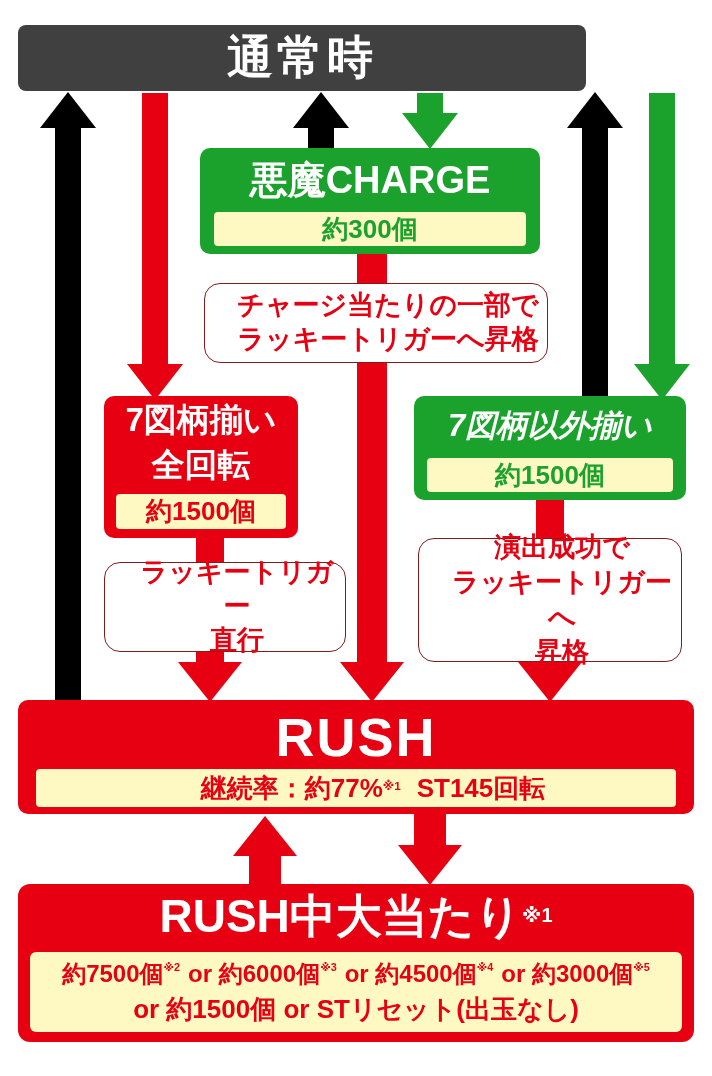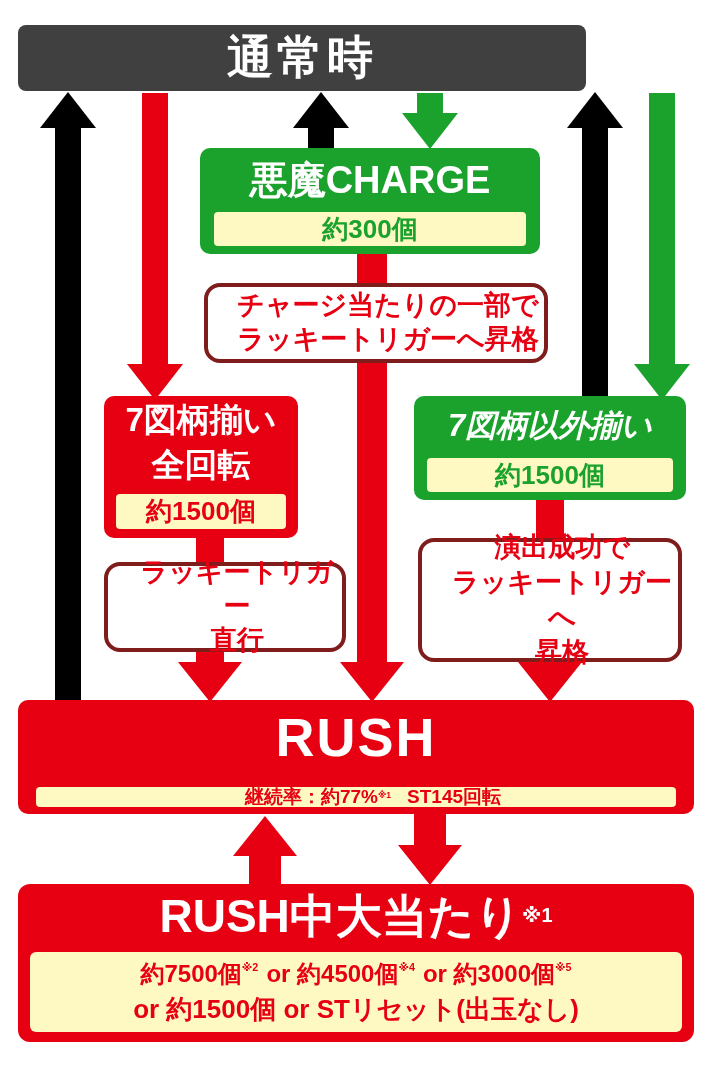--- a/index.html
+++ b/index.html
@@ -23,21 +23,21 @@
   .tri.red.down{border-top-color:#e60012;}
   .tri.green.down{border-top-color:#1aa22d;}
   .tri.big{border-left-width:32px;border-right-width:32px;}
   .tri.big.up{border-bottom-width:40px;}
   .tri.big.down{border-top-width:40px;}
   
   .gbox{background:#1aa22d;border-radius:10px;z-index:2;color:#fff;}
   .rbox{background:#e60012;border-radius:10px;z-index:2;color:#fff;}
   .btitle{display:flex;align-items:center;justify-content:center;text-align:center;white-space:pre-line;}
   .strip{position:absolute;background:#fef9c3;border-radius:4px;display:flex;align-items:center;justify-content:center;box-sizing:border-box;}
-  .note{background:#fff;border:4px solid #7f1d1d;border-radius:16px;z-index:3;color:#e60012;
+  .note{background:#fff;border:1px solid #7f1d1d;border-radius:16px;z-index:3;color:#e60012;
         display:flex;align-items:center;justify-content:center;text-align:center;white-space:pre-line;padding-left:24px;}
   .klabel{background:#fff;border:4px solid #000;border-radius:8px;color:#000;z-index:3;
         display:flex;align-items:center;justify-content:center;text-align:center;white-space:pre-line;
         font-size:27px;line-height:1.3;}
   sup{font-size:0.45em;line-height:1;vertical-align:super;position:relative;top:-2px;}
   .jline{display:flex;align-items:flex-start;justify-content:center;}
   .part+.part{margin-left:8px;}
 </style>
 </head>
 <body>
@@ -123,34 +123,35 @@
 
   <div class="abs note" style="left:418px;top:538px;width:264px;height:124px;font-size:27px;line-height:1.3;">演出成功で
 ラッキートリガーへ
 昇格</div>
 
   <div class="abs note" style="left:104px;top:562px;width:242px;height:90px;font-size:27px;line-height:1.25;">ラッキートリガー
 直行</div>
 
   <div class="abs rbox" style="left:18px;top:700px;width:676px;height:114px;">
     <div class="btitle" style="height:74px;font-size:54px;letter-spacing:2px;">RUSH</div>
-    <div class="strip" style="left:18px;right:18px;bottom:7px;height:20px;color:#e60012;font-size:19px;padding-left:34px;">
+    <div class="strip" style="left:18px;right:18px;bottom:7px;height:38px;color:#e60012;font-size:26px;padding-left:34px;">
       <span>継続率：約77%</span>
         <sup>※1</sup>
         <span style="margin-left:16px;">ST145回転</span>
     </div>
   </div>
 
   <div class="abs rbox" style="left:18px;top:884px;width:676px;height:158px;border-radius:12px;">
     <div class="btitle" style="height:66px;align-items:center;">
       <span style="font-size:46px;">RUSH中大当たり</span><sup style="font-size:20px;">※1</sup>
     </div>
     <div class="strip" style="left:12px;right:12px;bottom:10px;height:80px;color:#e60012;border-radius:6px;flex-direction:column;">
       <div class="jline" style="font-size:24px;">
         <span class="part"><span>約7500個</span><sup>※2</sup></span>
+        <span class="part"><span>or 約6000個</span><sup>※3</sup></span>
         <span class="part"><span>or 約4500個</span><sup>※4</sup></span>
         <span class="part"><span>or 約3000個</span><sup>※5</sup></span>
       </div>
       <div style="font-size:26px;margin-top:2px;">or 約1500個 or STリセット(出玉なし)</div>
     </div>
   </div>
 
 </div>
 
 </body></html>

